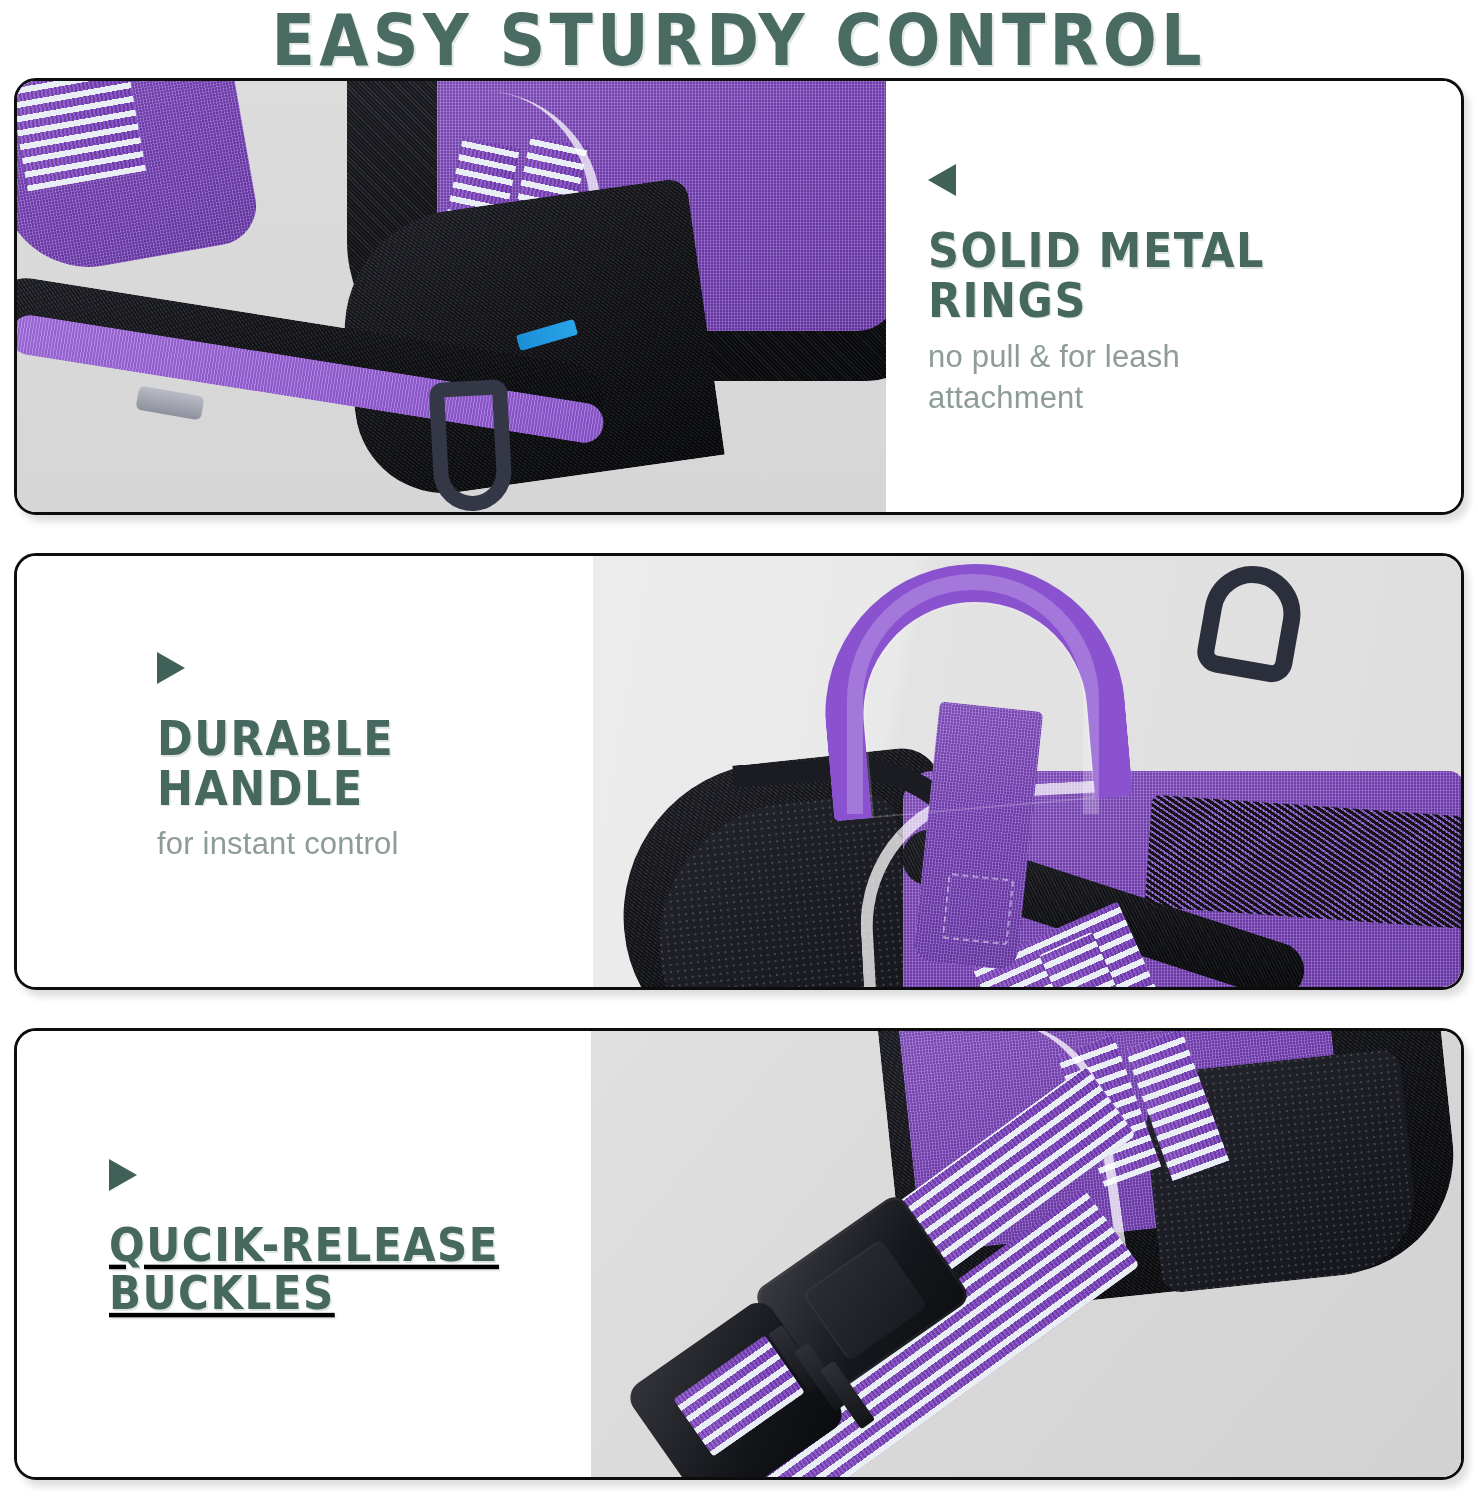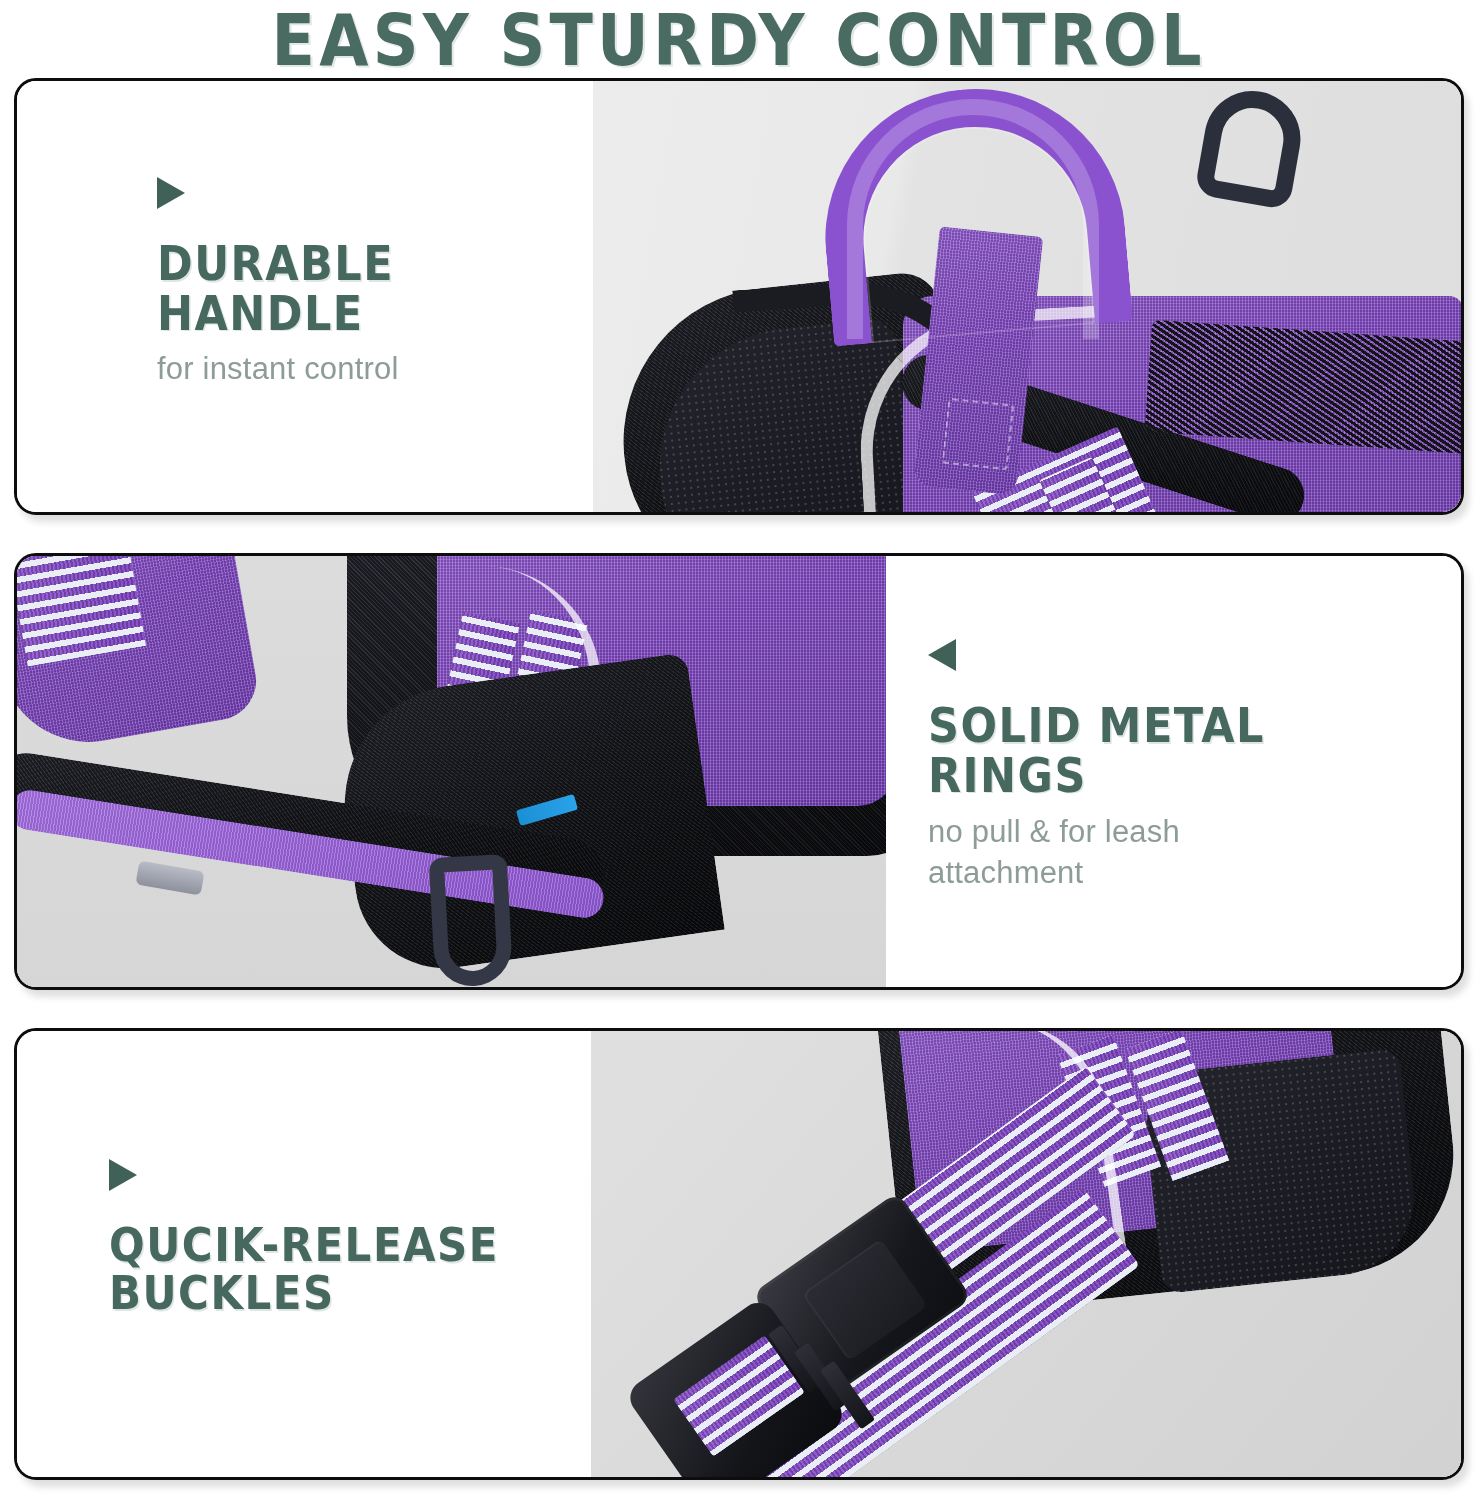--- a/index.html
+++ b/index.html
@@ -57,21 +57,21 @@
     background: #ffffff;
     display: flex;
     flex-direction: column;
     justify-content: center;
     position: relative;
     z-index: 3;
     flex: none;
   }
   .p1 .text-side { width: 576px; padding-left: 140px; padding-bottom: 26px; }
   .p2 .text-side { width: 575px; padding-left: 42px; padding-bottom: 10px; }
-  .p3 .text-side { width: 574px; padding-left: 92px; padding-bottom: 20px; }
+  .p3 .text-side { width: 574px; padding-left: 92px; padding-bottom: 20px; text-decoration: underline; }
 
   .marker {
     width: 0; height: 0;
     margin-bottom: 30px;
   }
   .marker.right {
     border-top: 16px solid transparent;
     border-bottom: 16px solid transparent;
     border-left: 28px solid #3f6157;
   }
@@ -373,20 +373,49 @@
   }
 </style>
 </head>
 <body>
 
 <div class="title-bar">
   <h1>EASY STURDY CONTROL</h1>
 </div>
 
 <div class="panels">
+
+  <section class="panel panel-2 p2">
+
+    <div class="photo-side">
+      <div class="p2-art">
+        <div class="shoulder-2 purple"></div>
+        <div class="refl-2-top refl-strip"></div>
+        <div class="body-2 black-pad"></div>
+        <div class="body-2-purple purple"></div>
+        <div class="refl-2a refl-strip"></div>
+        <div class="refl-2b refl-strip"></div>
+        <div class="trim-2"></div>
+        <div class="big-pad-2 black-pad"></div>
+        <div class="belt-2 black-pad"></div>
+        <div class="belt-2-purple purple-lt"></div>
+        <div class="clip-2"></div>
+        <div class="blue-tag-2"></div>
+        <div class="dring-2"></div>
+      </div>
+    </div>
+
+    <div class="text-side">
+      <div class="marker left"></div>
+      <div class="headline">SOLID METAL
+RINGS</div>
+      <div class="subtitle">no pull &amp; for leash
+attachment</div>
+    </div>
+  </section>
 
   <section class="panel panel-1 p1">
 
     <div class="text-side">
       <div class="marker right"></div>
       <div class="headline">DURABLE
 HANDLE</div>
       <div class="subtitle">for instant control</div>
     </div>
 
@@ -400,49 +429,20 @@
         <div class="black-band-1 black-pad"></div>
         <div class="strap-refl-1 refl-strip"></div>
         <div class="strap-refl-1b refl-strip"></div>
         <div class="handle-tab purple"></div>
         <div class="handle-stitch"></div>
         <div class="handle-loop outer purple"></div>
         <div class="handle-webbing"></div>
         <div class="velcro"></div>
         <div class="dring-1"></div>
       </div>
-    </div>
-  </section>
-
-  <section class="panel panel-2 p2">
-
-    <div class="photo-side">
-      <div class="p2-art">
-        <div class="shoulder-2 purple"></div>
-        <div class="refl-2-top refl-strip"></div>
-        <div class="body-2 black-pad"></div>
-        <div class="body-2-purple purple"></div>
-        <div class="refl-2a refl-strip"></div>
-        <div class="refl-2b refl-strip"></div>
-        <div class="trim-2"></div>
-        <div class="big-pad-2 black-pad"></div>
-        <div class="belt-2 black-pad"></div>
-        <div class="belt-2-purple purple-lt"></div>
-        <div class="clip-2"></div>
-        <div class="blue-tag-2"></div>
-        <div class="dring-2"></div>
-      </div>
-    </div>
-
-    <div class="text-side">
-      <div class="marker left"></div>
-      <div class="headline">SOLID METAL
-RINGS</div>
-      <div class="subtitle">no pull &amp; for leash
-attachment</div>
     </div>
   </section>
 
   <section class="panel panel-3 p3">
 
     <div class="text-side">
       <div class="marker right"></div>
       <div class="headline">QUCIK-RELEASE
 BUCKLES</div>
     </div>

